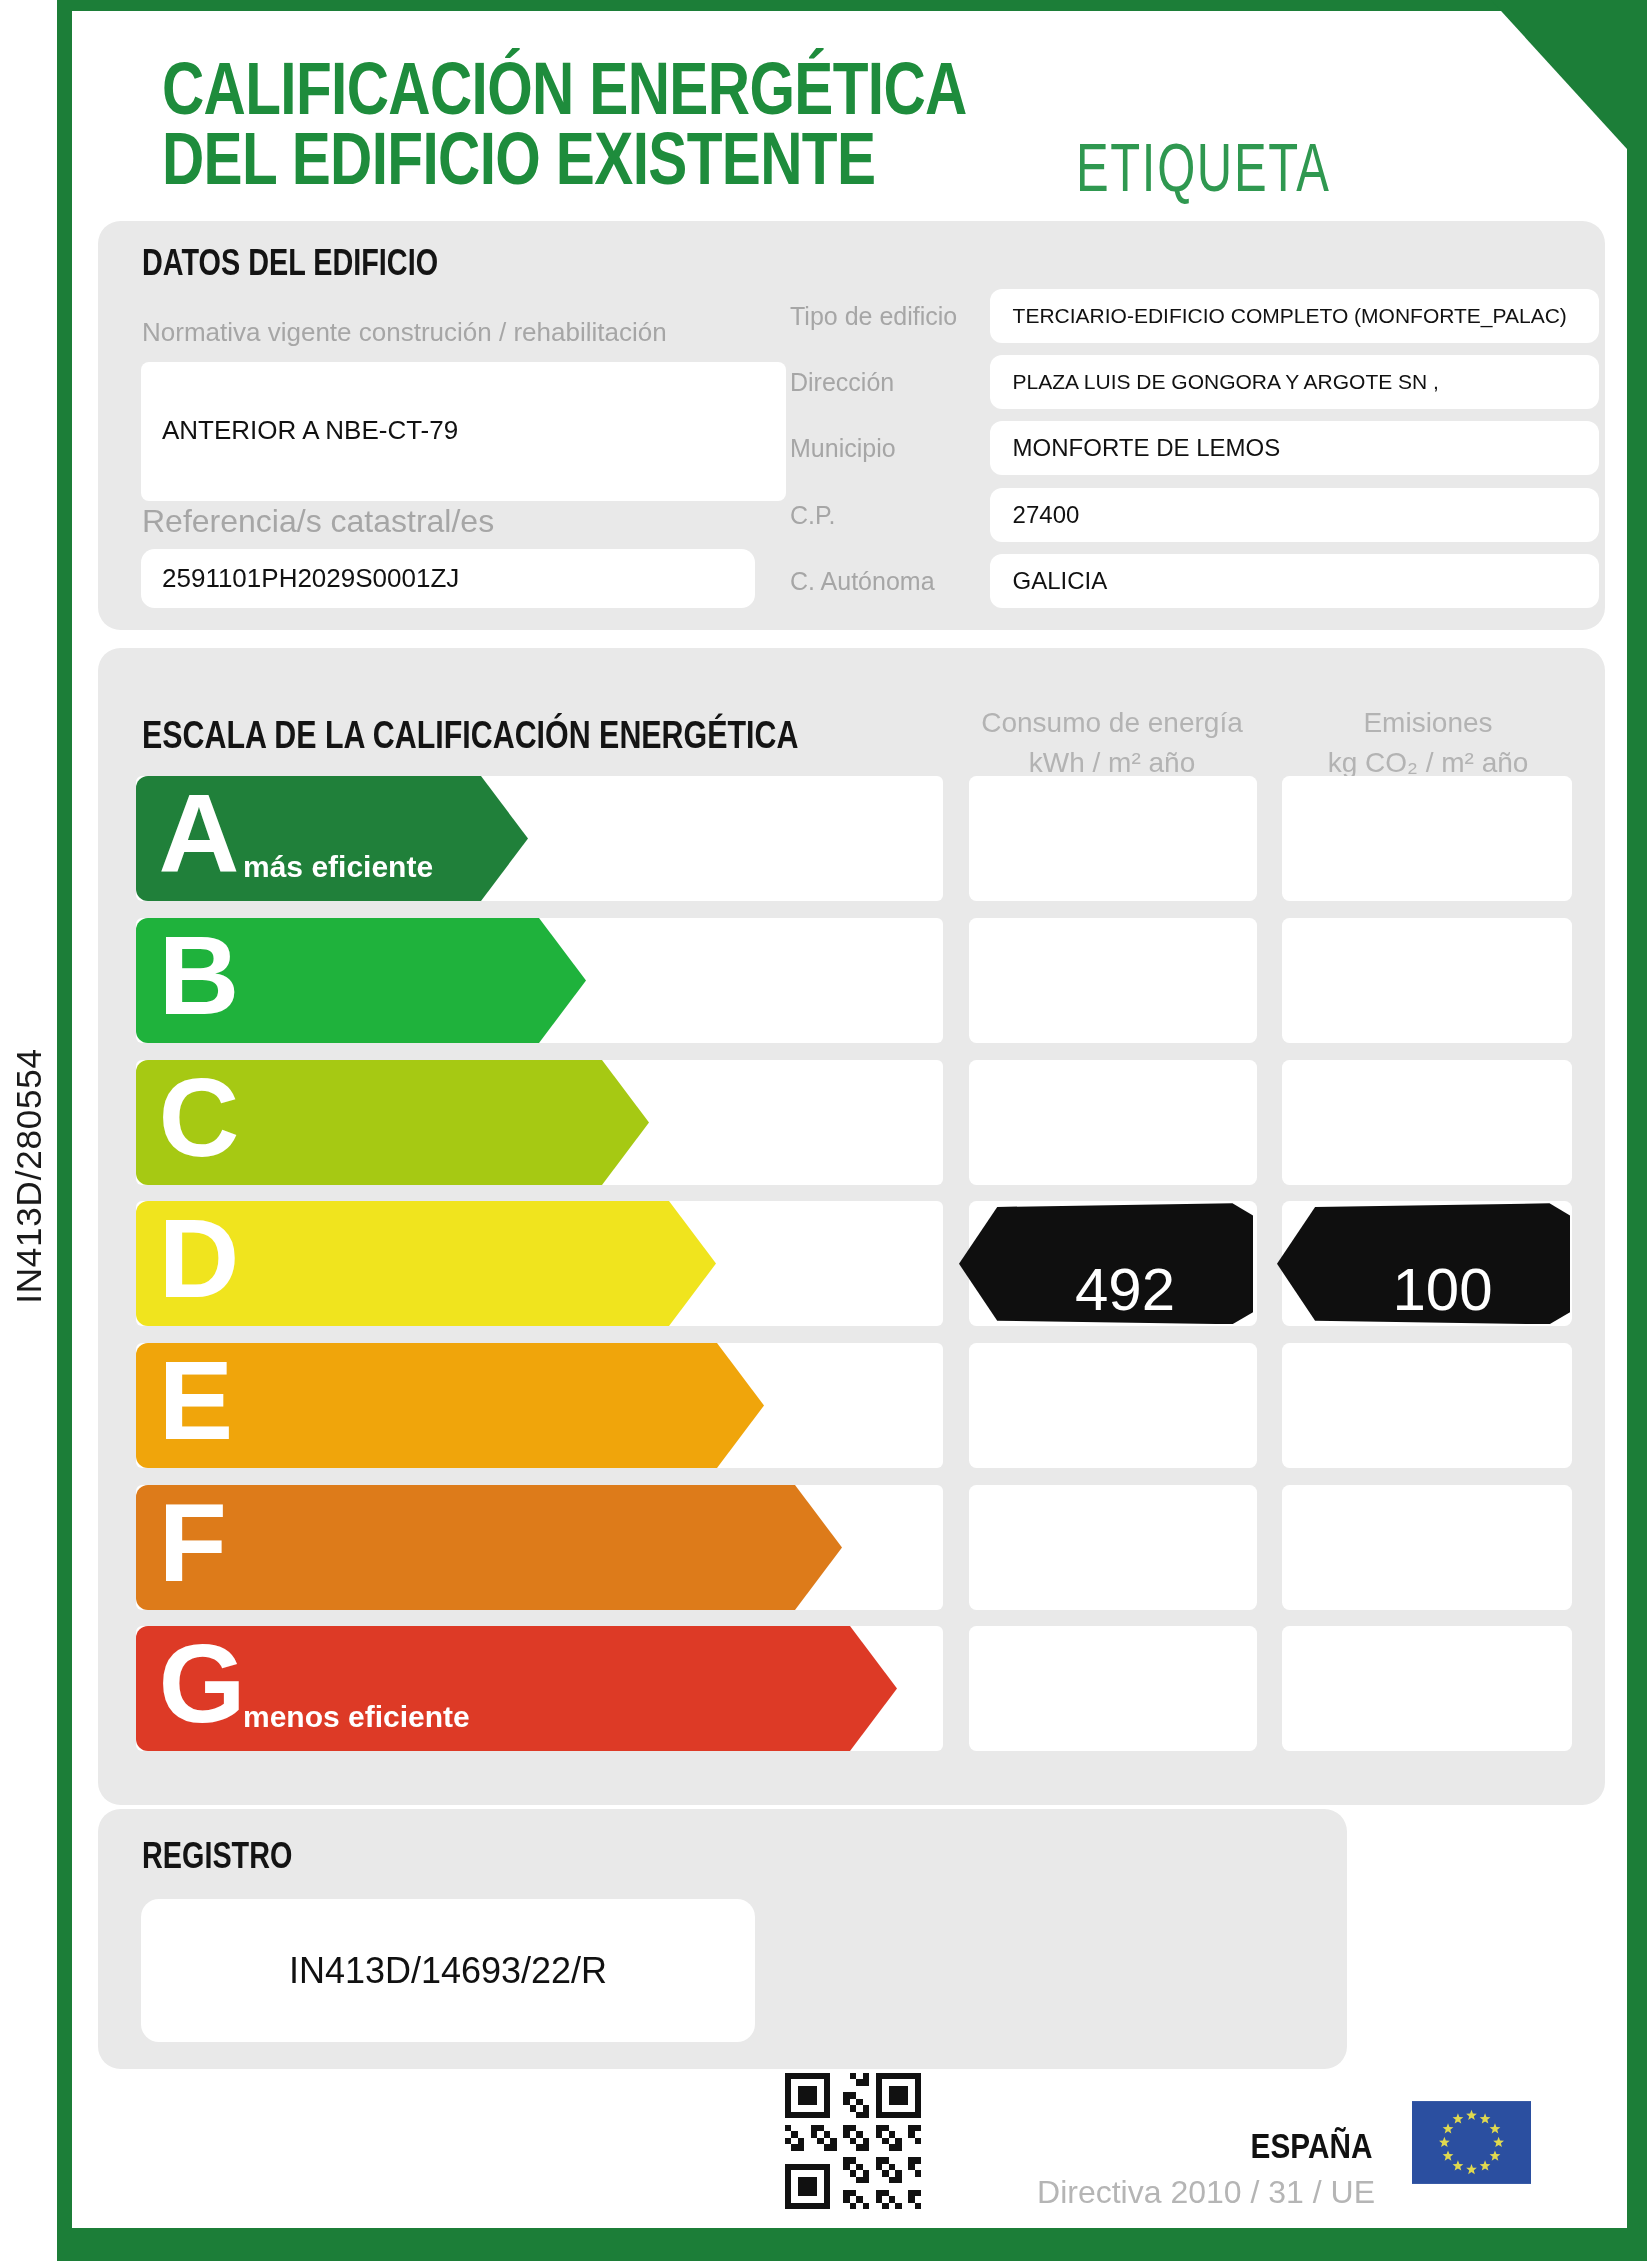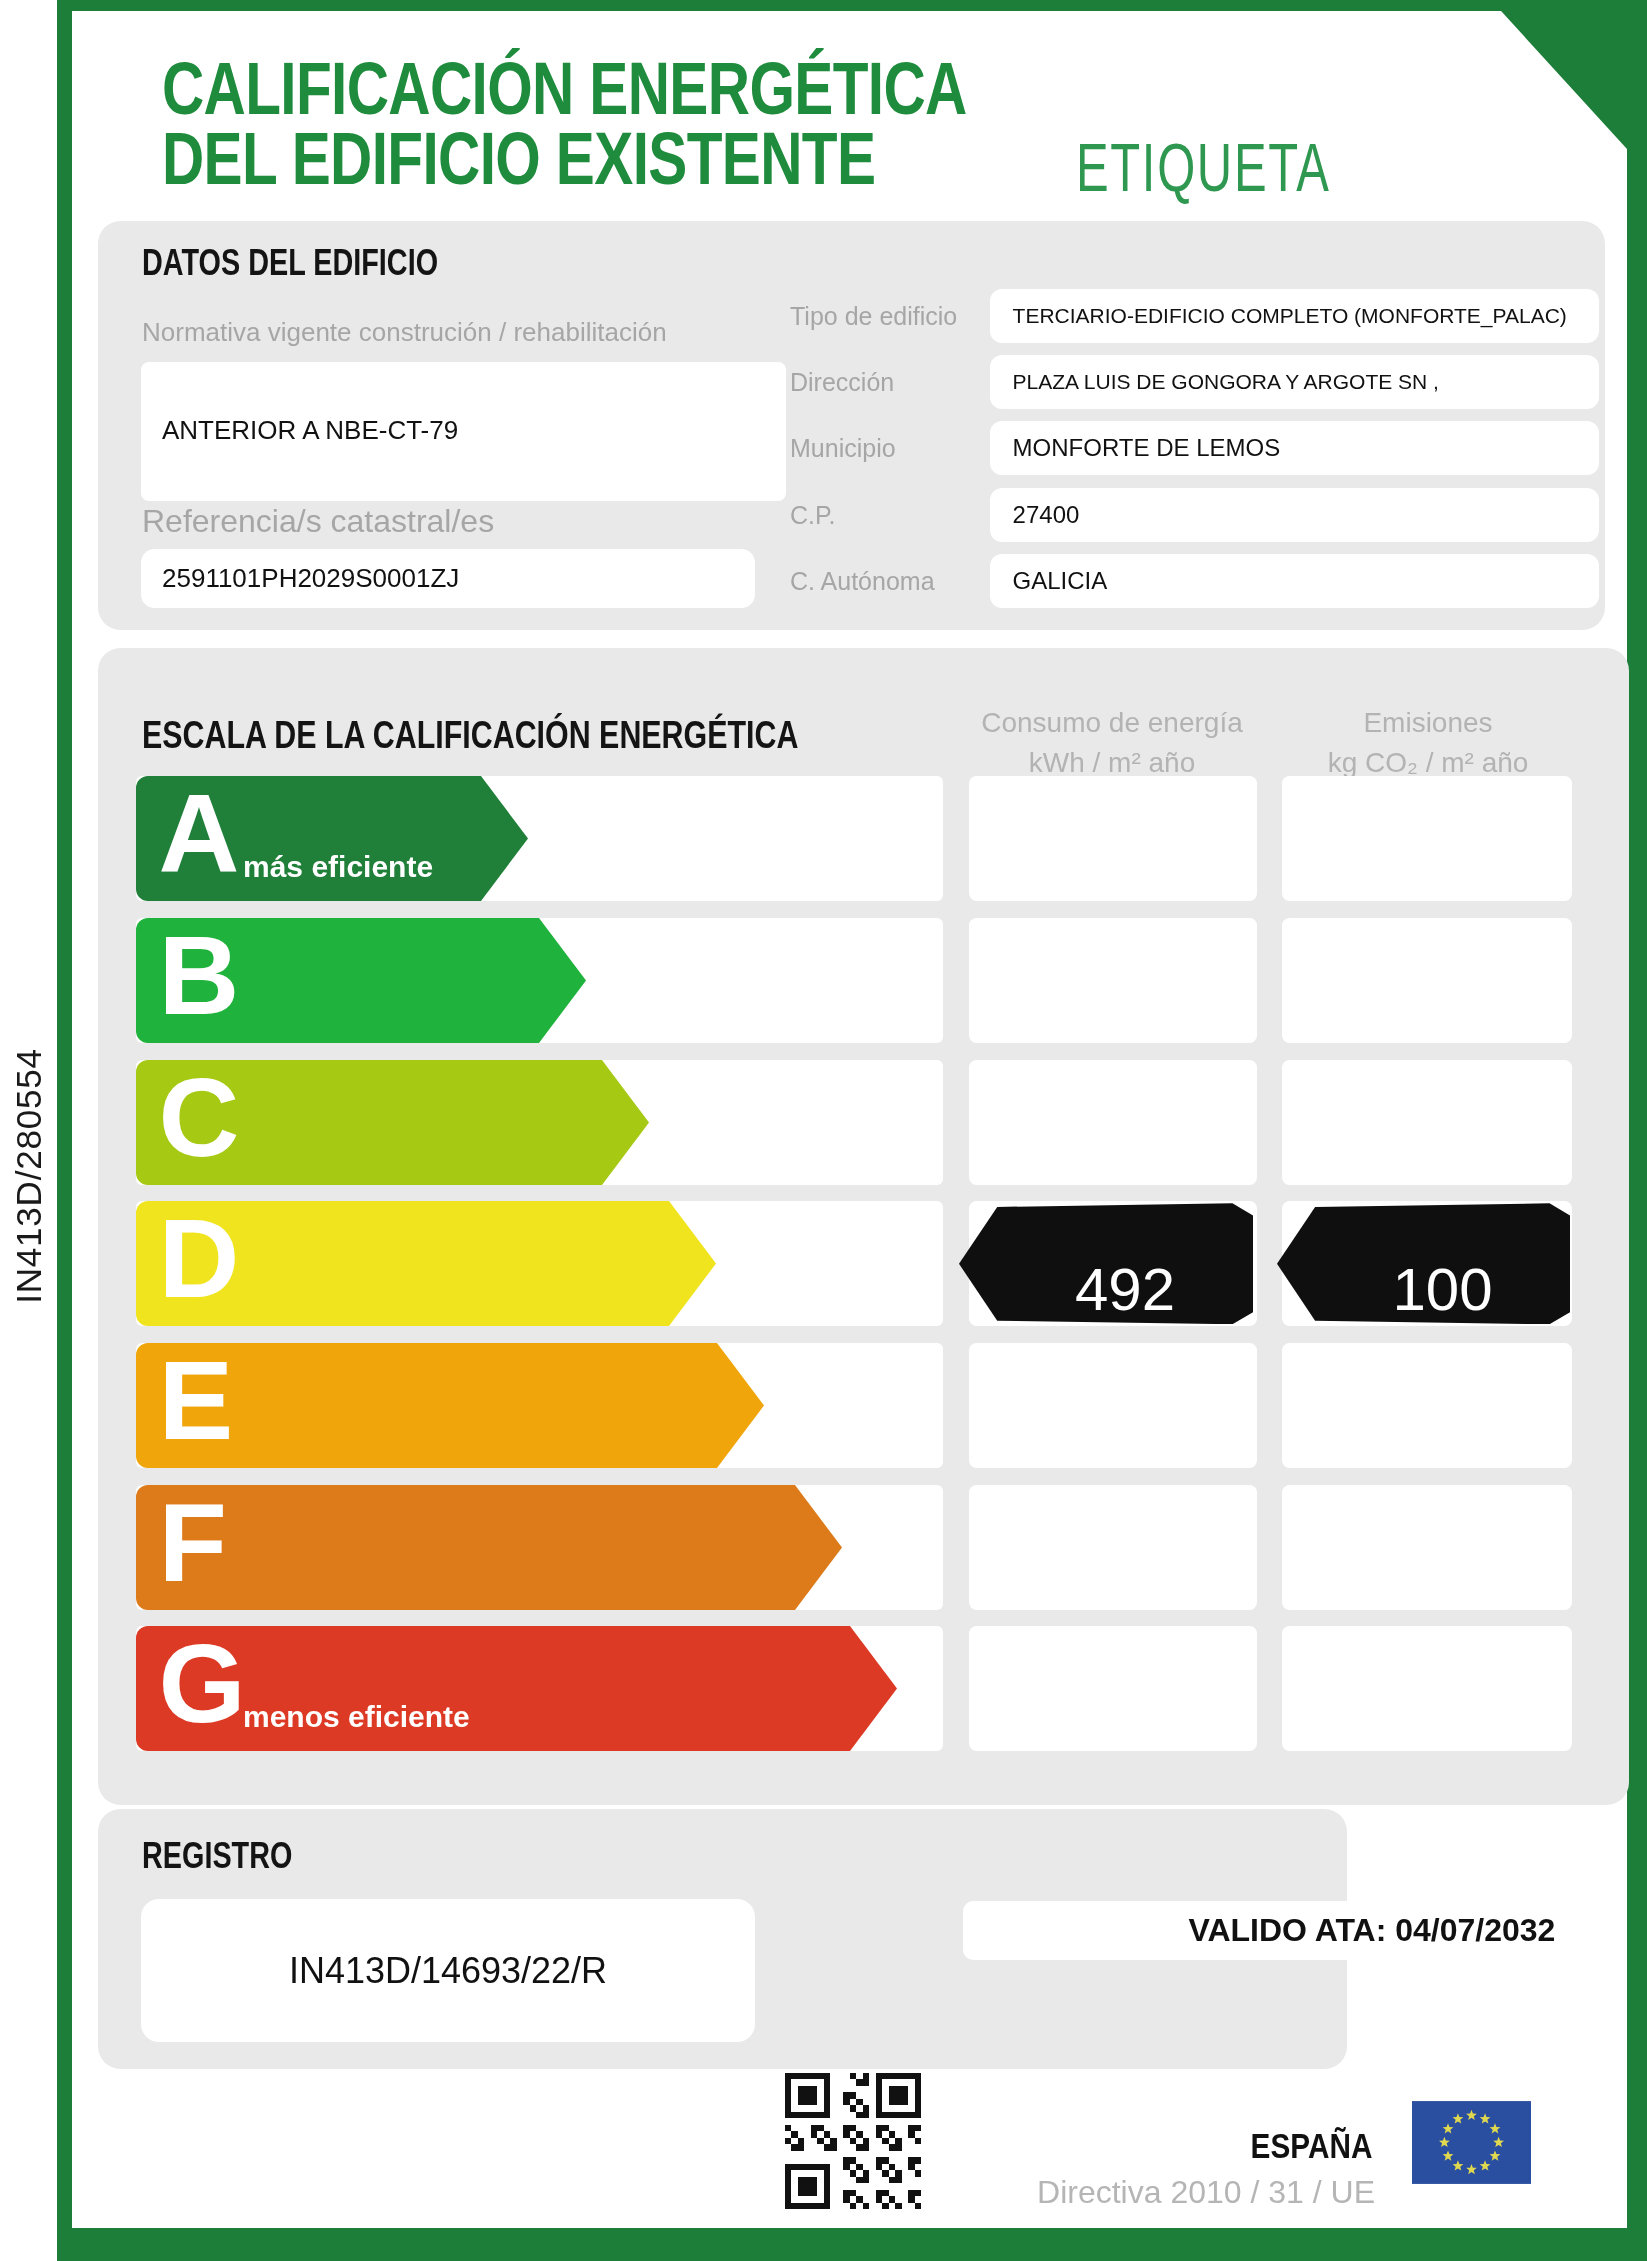--- a/index.html
+++ b/index.html
@@ -22,21 +22,21 @@
   
   .title-line{color:#1e8c3c;font-weight:700;font-size:75px;line-height:1;
     transform:scaleX(0.78);transform-origin:0 0;white-space:nowrap;letter-spacing:-0.8px;}
   .title-1{left:162px;top:51px;}
   .title-2{left:162px;top:121px;}
   .etiqueta{left:1076px;top:128px;color:#2f9850;font-weight:300;font-size:68px;
     transform:scaleX(0.72);transform-origin:0 0;letter-spacing:2.3px;white-space:nowrap;}
   
   .panel{background:#e9e9e9;border-radius:22.6px;}
   .panel-datos{left:98px;top:221px;width:1507px;height:409px;}
-  .panel-escala{left:98px;top:648px;width:1507px;height:1157px;padding-left:24px;}
+  .panel-escala{left:98px;top:648px;width:1507px;height:1157px;}
   .panel-registro{left:98px;top:1809px;width:1249px;height:260px;}
   .panel-heading{font-weight:700;font-size:36px;color:#141414;
     transform:scaleX(0.8);transform-origin:0 0;white-space:nowrap;}
   .gray-label{color:#a6a6a6;font-size:25px;white-space:nowrap;}
   .white-box{background:#ffffff;border-radius:13.6px;box-sizing:border-box;}
   
   .datos-heading{left:44px;top:21px;}
   .normativa-label{left:44px;top:96px;font-size:26px;}
   .normativa-box{left:43px;top:141px;width:645px;height:139px;border-radius:8px;}
   .normativa-value{position:absolute;left:21px;top:53px;font-size:26px;font-weight:500;color:#111;}
@@ -244,23 +244,20 @@
     <div class="cell cell-emisiones"></div>
 
   </div>
 </div>
   </div>
 
   <div class="abs panel panel-registro">
     <div class="abs panel-heading registro-heading">REGISTRO</div>
     <div class="abs white-box registro-box">
       <span class="registro-code">IN413D/14693/22/R</span>
-    </div>
-    <div class="abs white-box valid-box">
-      <span class="valid-text">VALIDO ATA: 04/07/2032</span>
     </div>
   </div>
 
   <div class="abs qr">
     <svg id="qr-svg" width="142" height="136" viewBox="0 0 21 21" shape-rendering="crispEdges" xmlns="http://www.w3.org/2000/svg">
         <rect x="0" y="0" width="21" height="21" fill="#ffffff"></rect>
         <rect x="10" y="0" width="1" height="1" fill="#111111"></rect>
         <rect x="12" y="0" width="1" height="1" fill="#111111"></rect>
         <rect x="11" y="1" width="1" height="1" fill="#111111"></rect>
         <rect x="12" y="1" width="1" height="1" fill="#111111"></rect>

